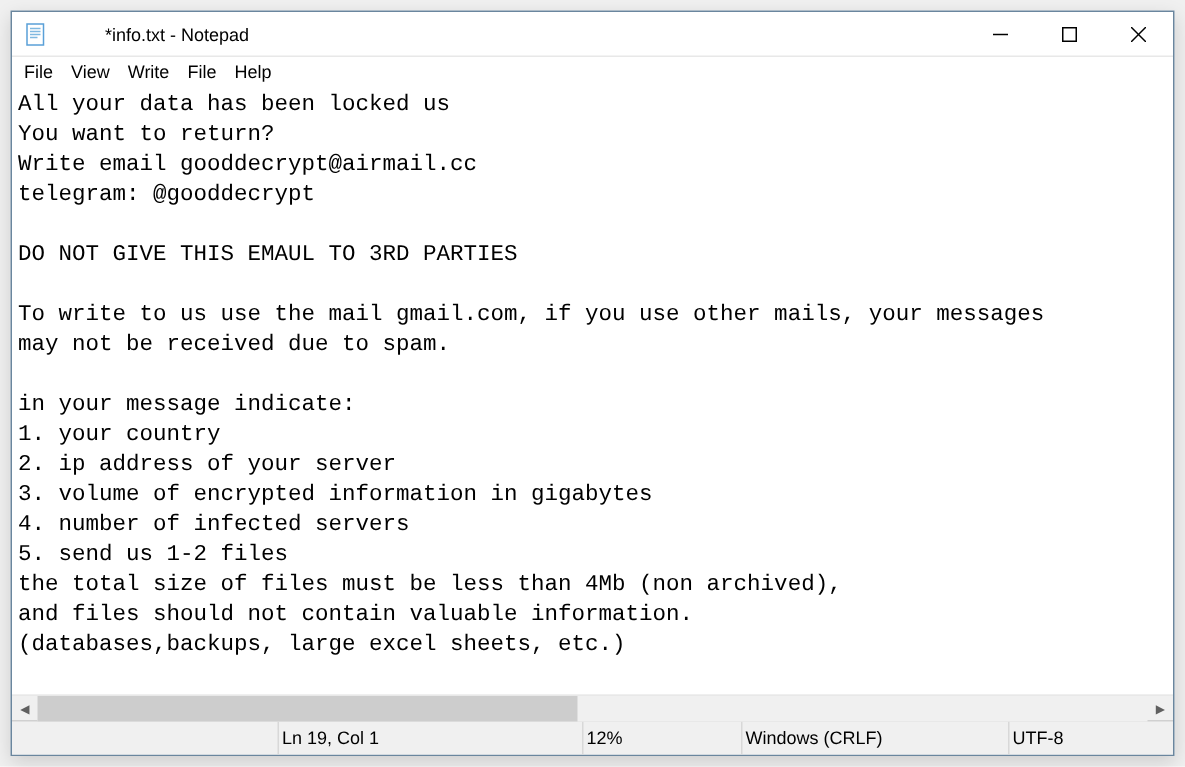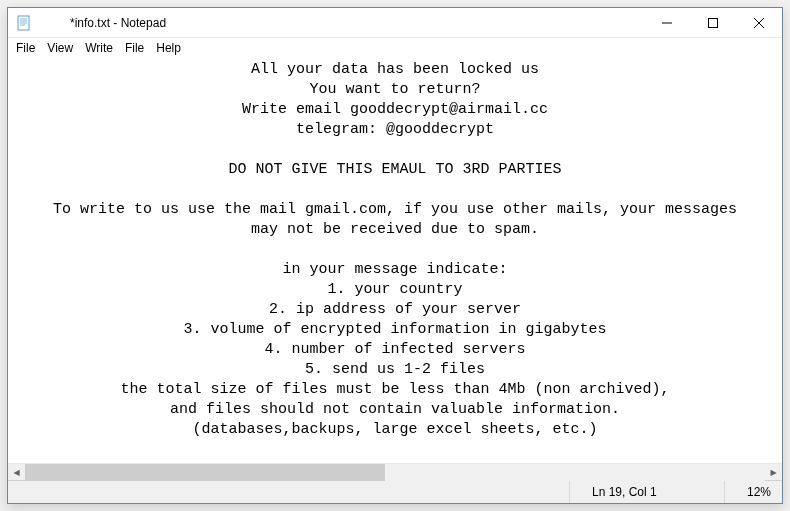--- a/index.html
+++ b/index.html
@@ -72,21 +72,20 @@
     .editor {
       flex: 1;
       overflow: hidden;
       padding: 2px 4px;
       font-family: Consolas, "Courier New", monospace;
       font-size: 15px;
       line-height: 20px;
       color: #000;
       white-space: pre-wrap;
       position: relative;
-      text-align: center;
     }
     .scrollbar-h {
       height: 17px;
       background: #f0f0f0;
       display: flex;
       align-items: center;
       border-top: 1px solid #e8e8e8;
     }
     .scroll-arrow {
       width: 17px;
@@ -114,25 +113,26 @@
     .statusbar {
       height: 23px;
       background: #f0f0f0;
       border-top: 1px solid #d0d0d0;
       display: flex;
       align-items: center;
       font-size: 12px;
       color: #000;
     }
     .status-cell {
-      padding: 0 22px;
+      padding: 0 2px;
       height: 100%;
       display: flex;
       align-items: center;
       border-left: 1px solid #d8d8d8;
+      margin-left: 48px;
     }
     .status-spacer { flex: 1; }
   </style>
 </head>
 <body>
 
 <div class="window">
 
   <div class="titlebar">
     <span class="titlebar-icon">
@@ -198,15 +198,17 @@
     <div class="scroll-track">
       <div class="scroll-thumb"></div>
     </div>
     <div class="scroll-arrow">▶</div>
   </div>
 
   <div class="statusbar">
     <div class="status-spacer"></div>
     <div class="status-cell" style="width:155px">Ln 19, Col 1</div>
     <div class="status-cell" style="width:58px">12%</div>
+    <div class="status-cell" style="width:130px">Windows (CRLF)</div>
+    <div class="status-cell" style="width:110px">UTF-8</div>
   </div>
 
 </div>
 
 </body></html>

